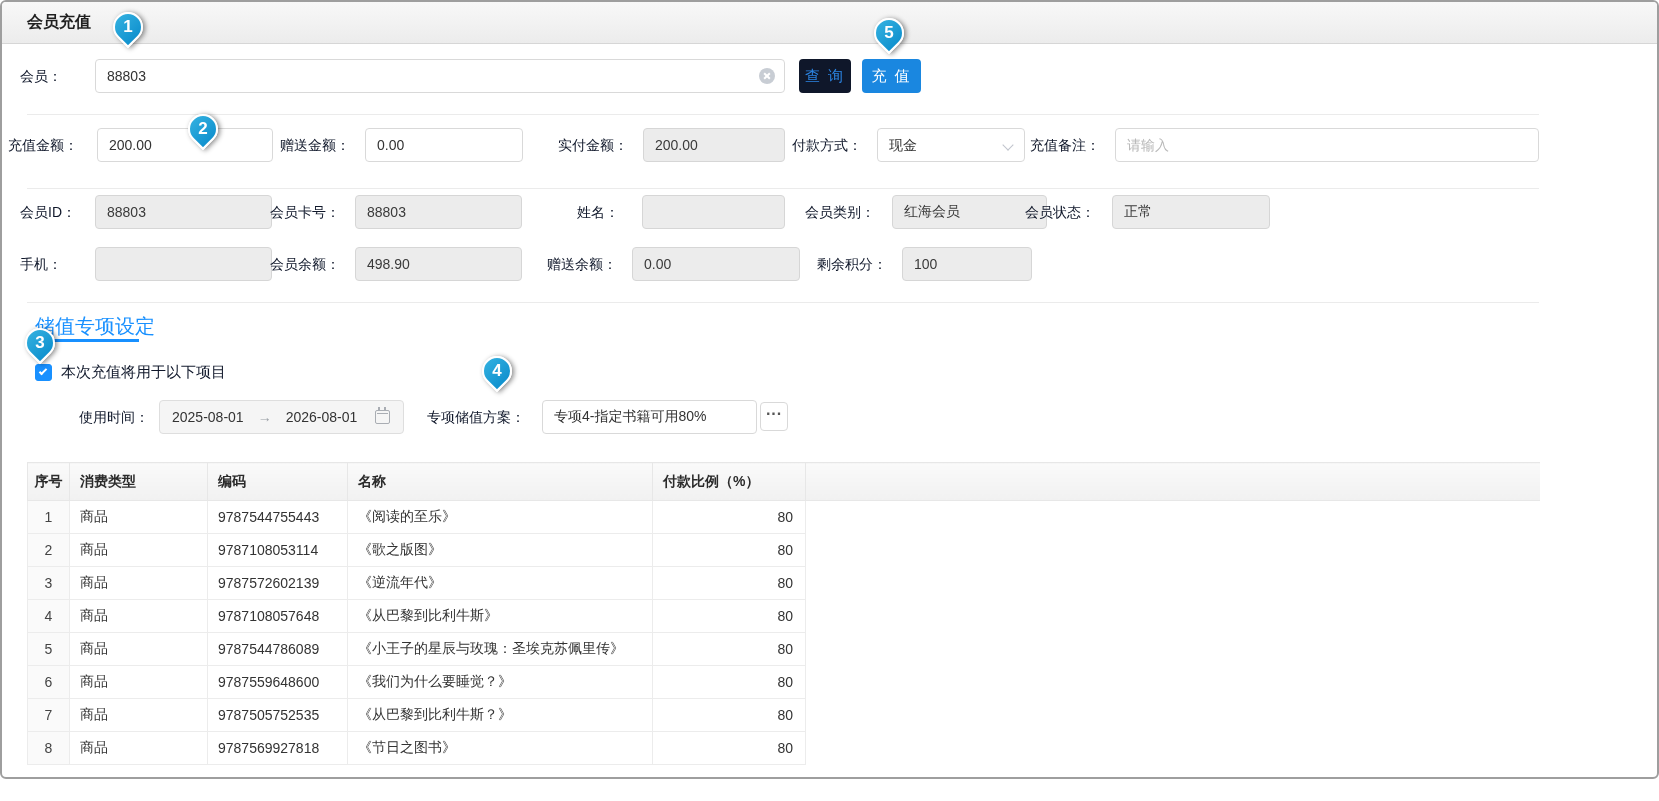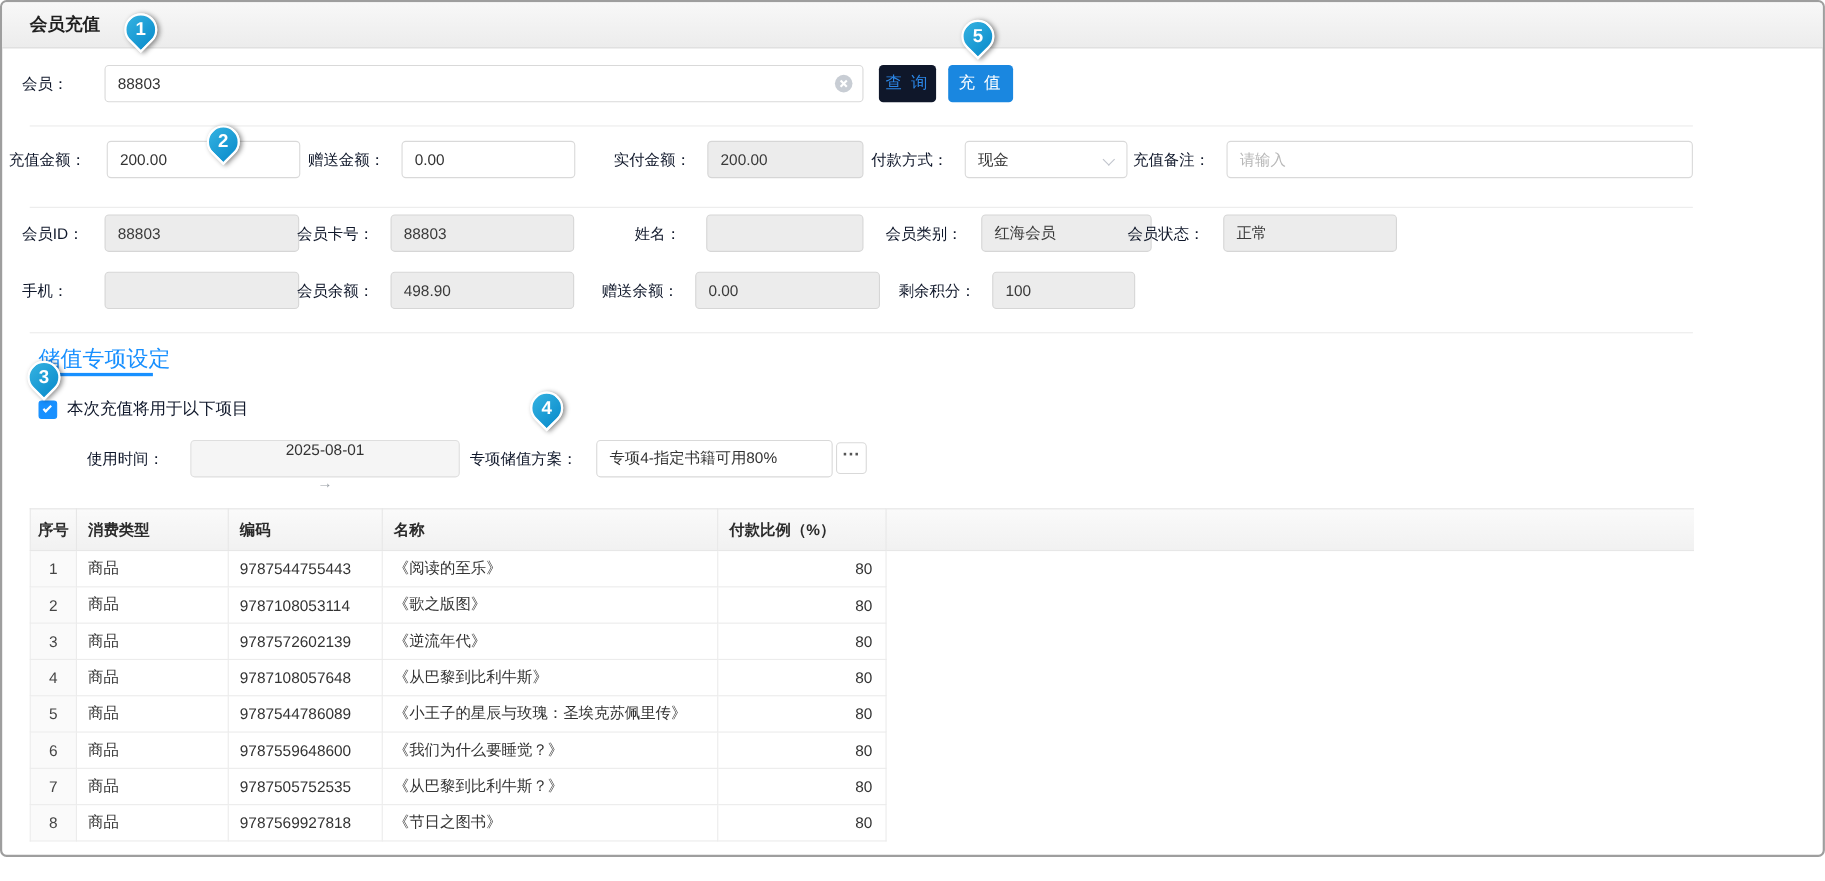--- a/index.html
+++ b/index.html
@@ -211,21 +211,21 @@
 
   <div class="tab-label" style="left:33px; top:311px;">储值专项设定</div>
   <div class="tab-underline" style="left:33px; top:337px; width:104px;"></div>
 
   <div class="checkbox" style="left:33px; top:362px;">
     <i class="check-mark"></i>
   </div>
   <div class="checkbox-label" style="left:59px; top:360px;">本次充值将用于以下项目</div>
 
   <div class="lbl" style="left:77px; top:398px; width:75px;">使用时间：</div>
-  <div class="date-range" style="left:171px; top:398px; width:245px;flex-direction:column;">
+  <div class="date-range" style="left:157px; top:398px; width:245px;">
     <span>2025-08-01</span>
     <span class="arrow-right">→</span>
     <span>2026-08-01</span>
     <i class="cal-icon"></i>
   </div>
 
   <div class="lbl" style="left:425px; top:398px; width:110px;">专项储值方案：</div>
   <input class="inp" style="left: 540px; top: 398px; width: 215px;" readonly="" value="专项4-指定书籍可用80%">
   <div class="more-btn" style="left:758px; top:400px;">···</div>
 

